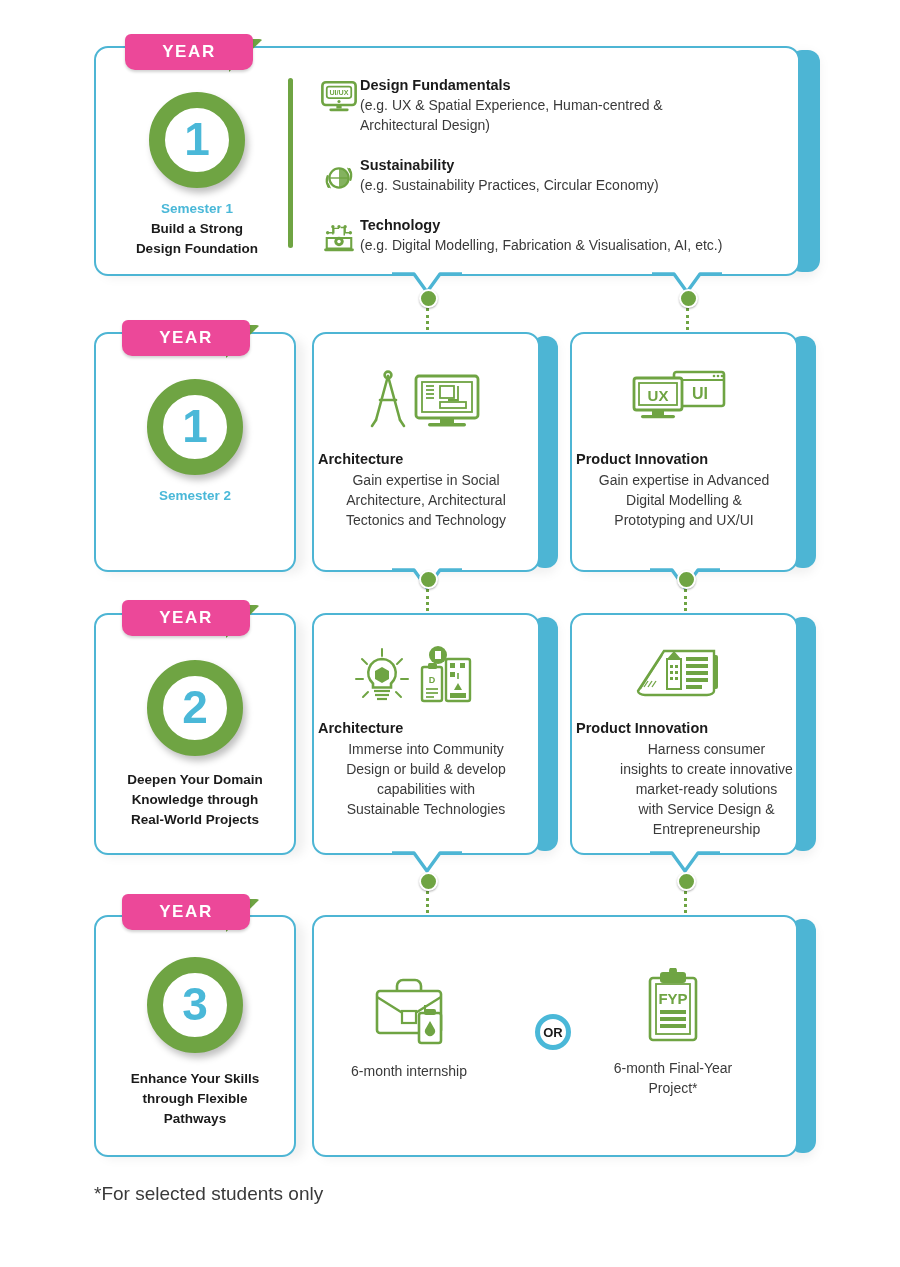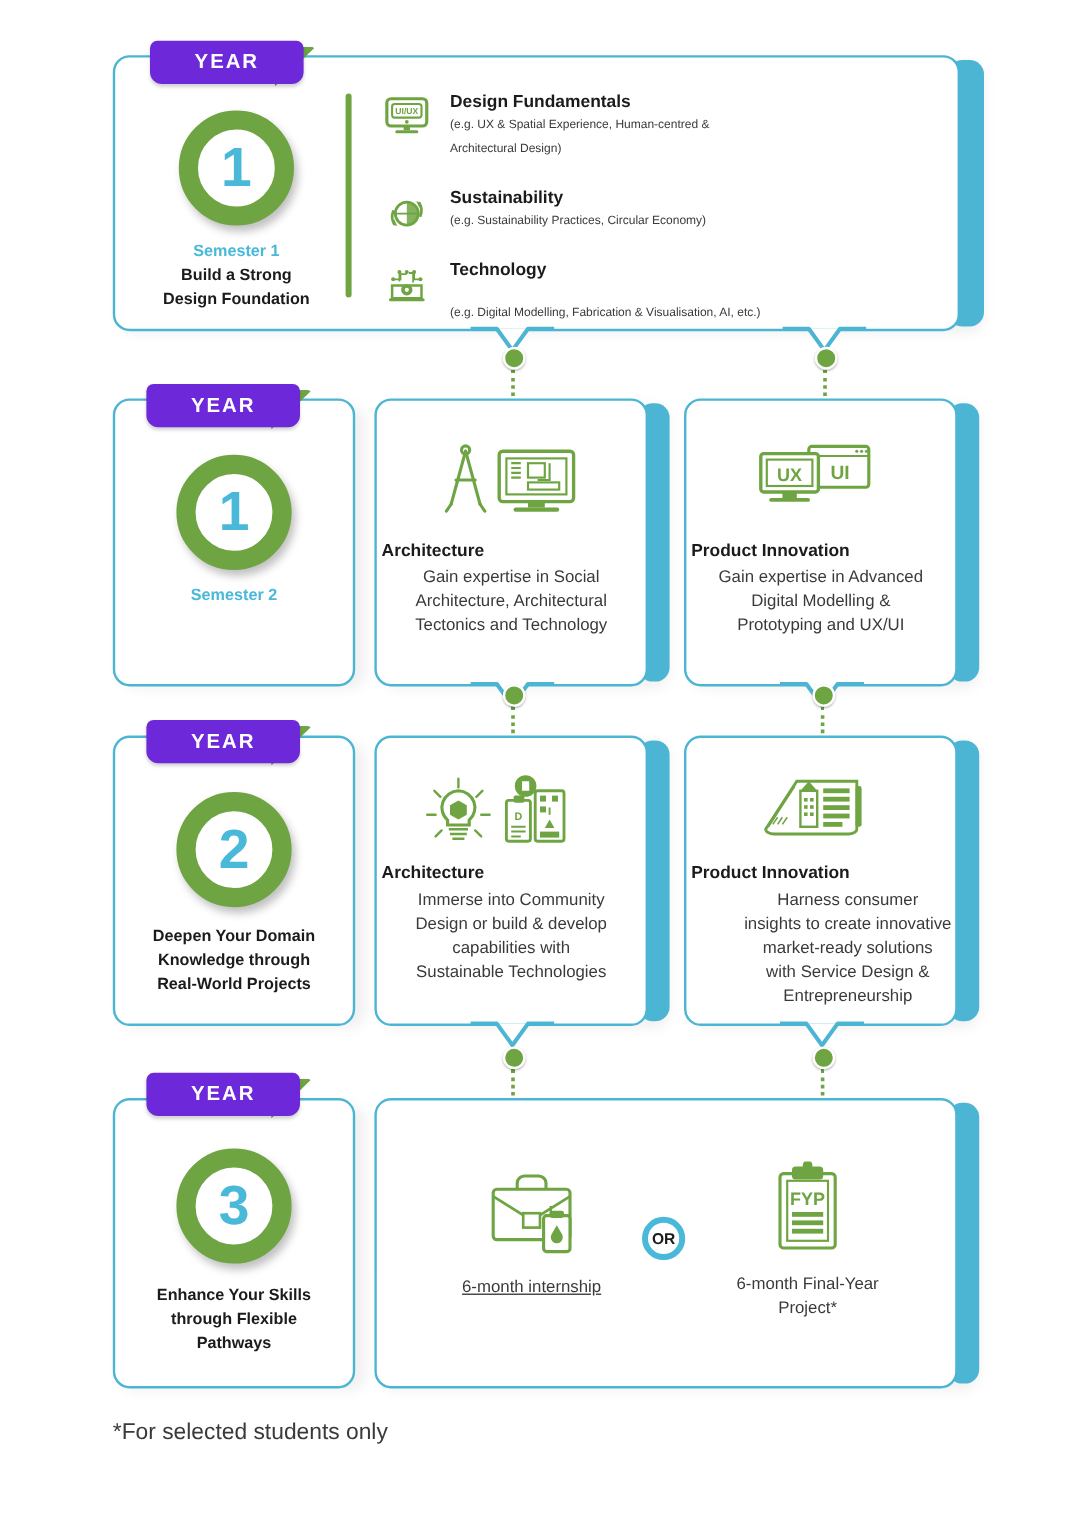--- a/index.html
+++ b/index.html
@@ -46,21 +46,21 @@
     position:absolute;
     left:104px;top:5px;
     width:0;height:0;
     border-left:34px solid #6fa443;
     border-bottom:33px solid transparent;
     border-radius:0 4px 0 0;
   }
   .year-tab .ribbon{
     position:absolute;left:0;top:0;
     width:128px;height:36px;
-    background:#6d28d9;
+    background:#ec4899;
     border-radius:6px 6px 10px 10px;
     display:flex;align-items:center;justify-content:center;
     box-shadow:0 2px 3px rgba(0,0,0,0.18);
   }
   .year-tab .ribbon span{
     color:#ffffff;
     font-weight:bold;
     font-size:17px;
     letter-spacing:1.6px;
   }
@@ -119,28 +119,28 @@
     z-index:5;
   }
 
   
   .topic-row{position:absolute;z-index:5;}
   .topic-icon{
     position:absolute;left:0;top:0;
     width:42px;height:40px;
   }
   .topic-text{
-    position:absolute;left:57px;top:-2px;
+    position:absolute;left:42px;top:-2px;
     width:410px;
   }
   .topic-title{
     font-weight:bold;font-size:14.5px;color:#1b1b1b;line-height:19px;
   }
   .topic-sub{
-    font-size:10px;color:#3a3a3a;line-height:20px;
+    font-size:14px;color:#3a3a3a;line-height:20px;
   }
 
   
   .branch-icon{
     position:absolute;z-index:5;
   }
   .branch-title{
     position:absolute;
     text-align:left;
     font-weight:bold;font-size:14.5px;color:#1b1b1b;
@@ -275,21 +275,21 @@
       <circle cx="17" cy="9" r="1.9" fill="#6fa443"></circle>
       <circle cx="11" cy="16" r="1.9" fill="#6fa443"></circle>
       <circle cx="37" cy="16" r="1.9" fill="#6fa443"></circle>
       <path d="M10 22 h28 v12 h-28 z" fill="none" stroke="#6fa443" stroke-width="2.4"></path>
       <circle cx="24" cy="26" r="5.4" fill="#6fa443"></circle>
       <circle cx="24" cy="26" r="2" fill="#ffffff"></circle>
       <rect x="7" y="34" width="34" height="3" rx="1.5" fill="#6fa443"></rect>
     </svg>
     <div class="topic-text">
       <div class="topic-title">Technology</div>
-      <div class="topic-sub" style="white-space:pre-line;margin-top:16px;">(e.g. Digital Modelling, Fabrication &amp; Visualisation, AI, etc.)</div>
+      <div class="topic-sub" style="white-space:pre-line;">(e.g. Digital Modelling, Fabrication &amp; Visualisation, AI, etc.)</div>
     </div>
   </div>
 
   <div class="conn-dot" style="left:419px;top:289px;"></div>
   <div class="conn-dash" style="left:426px;top:308px;height:22px;"></div>
   <div class="conn-dot" style="left:679px;top:289px;"></div>
   <div class="conn-dash" style="left:686px;top:308px;height:22px;"></div>
 
   <div class="card-softshadow" style="left:100px;top:338px;width:205px;height:236px;"></div>
   <div class="card" style="left:94px;top:332px;width:202px;height:240px;"></div>
@@ -495,21 +495,21 @@
     </div>
   </div>
   <div class="left-desc" style="left:95px;top:1069px;white-space:pre-line;">Enhance Your Skills
 through Flexible
 Pathways</div>
 
   <div class="card-softshadow" style="left:318px;top:921px;width:498px;height:238px;"></div>
   <div class="card-shadowbar" style="left:790px;top:919px;width:26px;height:234px;"></div>
   <div class="card" style="left:312px;top:915px;width:486px;height:242px;"></div>
 
-  <div class="path-item" style="left:348px;top:975px;width:190px;text-decoration:underline;">
+  <div class="path-item" style="left:314px;top:975px;width:190px;">
     <svg style="width:80px;height:72px;" viewBox="0 0 80 72">
       <path d="M28 16 v-5 a6 6 0 0 1 6 -6 h12 a6 6 0 0 1 6 6 v5" fill="none" stroke="#6fa443" stroke-width="2.6"></path>
       <rect x="8" y="16" width="64" height="42" rx="3" fill="none" stroke="#6fa443" stroke-width="2.6"></rect>
       <path d="M8 22 L40 42 L72 22" fill="none" stroke="#6fa443" stroke-width="2.4"></path>
       <rect x="33" y="36" width="14" height="12" fill="#ffffff" stroke="#6fa443" stroke-width="2.2"></rect>
       <path d="M56 30 v8" stroke="#6fa443" stroke-width="2"></path>
       <rect x="50" y="38" width="22" height="30" rx="2.5" fill="#ffffff" stroke="#6fa443" stroke-width="2.6"></rect>
       <rect x="55" y="34" width="12" height="6" rx="2" fill="#6fa443"></rect>
       <path d="M61 46 l4 7 a5 5 0 1 1 -8 0 z" fill="#6fa443"></path>
     </svg>

